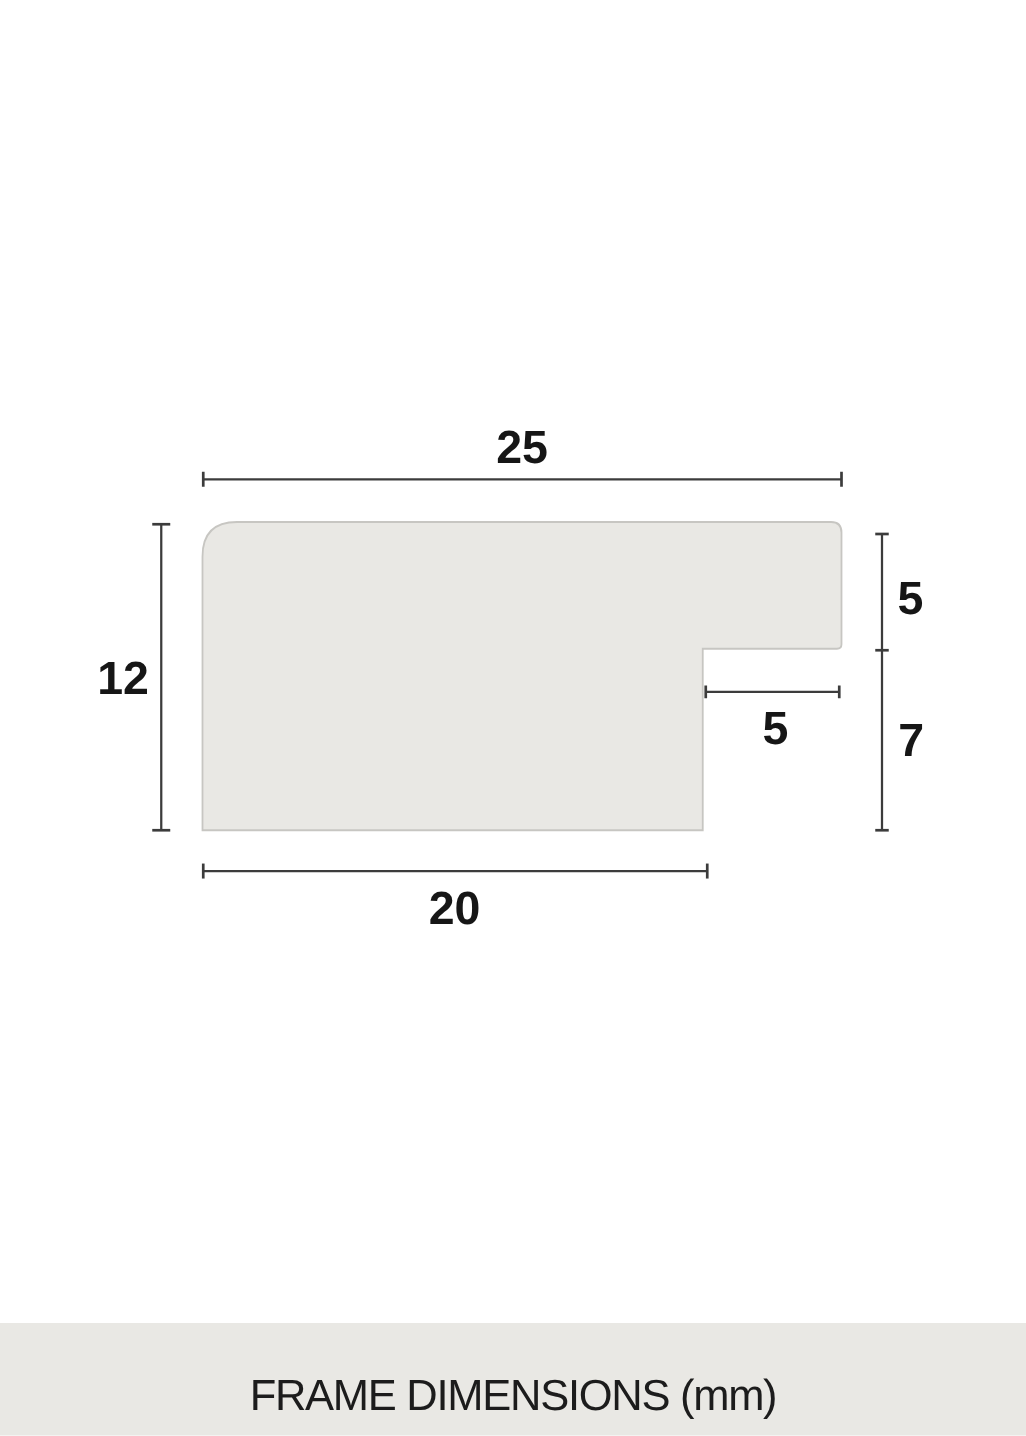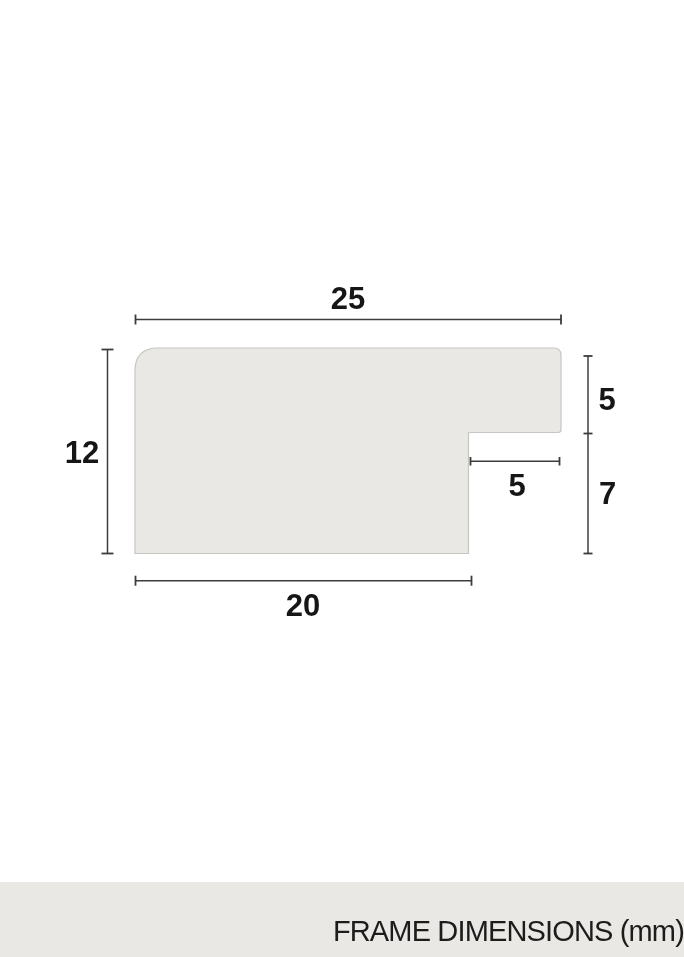--- a/index.html
+++ b/index.html
@@ -1,18 +1,18 @@
 <!DOCTYPE html>
 <html><head>
 <meta charset="utf-8">
 <style>
 html,body{margin:0;padding:0;background:#ffffff;width:684px;height:957px;overflow:hidden;}
 .num{font-family:"Liberation Sans",sans-serif;font-weight:bold;font-size:31px;fill:#161616;}
 .bar{position:absolute;left:0;top:882px;width:684px;height:75px;background:#e9e8e4;}
-.bartext{position:absolute;left:0;top:882px;width:684px;height:75px;text-align:right;
+.bartext{position:absolute;left:0;top:882px;width:684px;height:75px;text-align:center;
   font-family:"Liberation Sans",sans-serif;font-size:29px;font-weight:normal;color:#1c1c1c;
   letter-spacing:-0.85px;line-height:98.7px;}
 </style>
 </head>
 <body>
 <svg width="684" height="882" viewBox="0 0 684 882">
 
   <path d="M 135 553.5 L 135 371 Q 135 348 158 348 L 554 348 Q 561 348 561 355 L 561 429.5 Q 561 432.5 558 432.5 L 468.5 432.5 L 468.5 553.5 Z" fill="#e9e8e4" stroke="#c7c6c2" stroke-width="1.2"></path>
 
   <g stroke="#3c3c3c">

